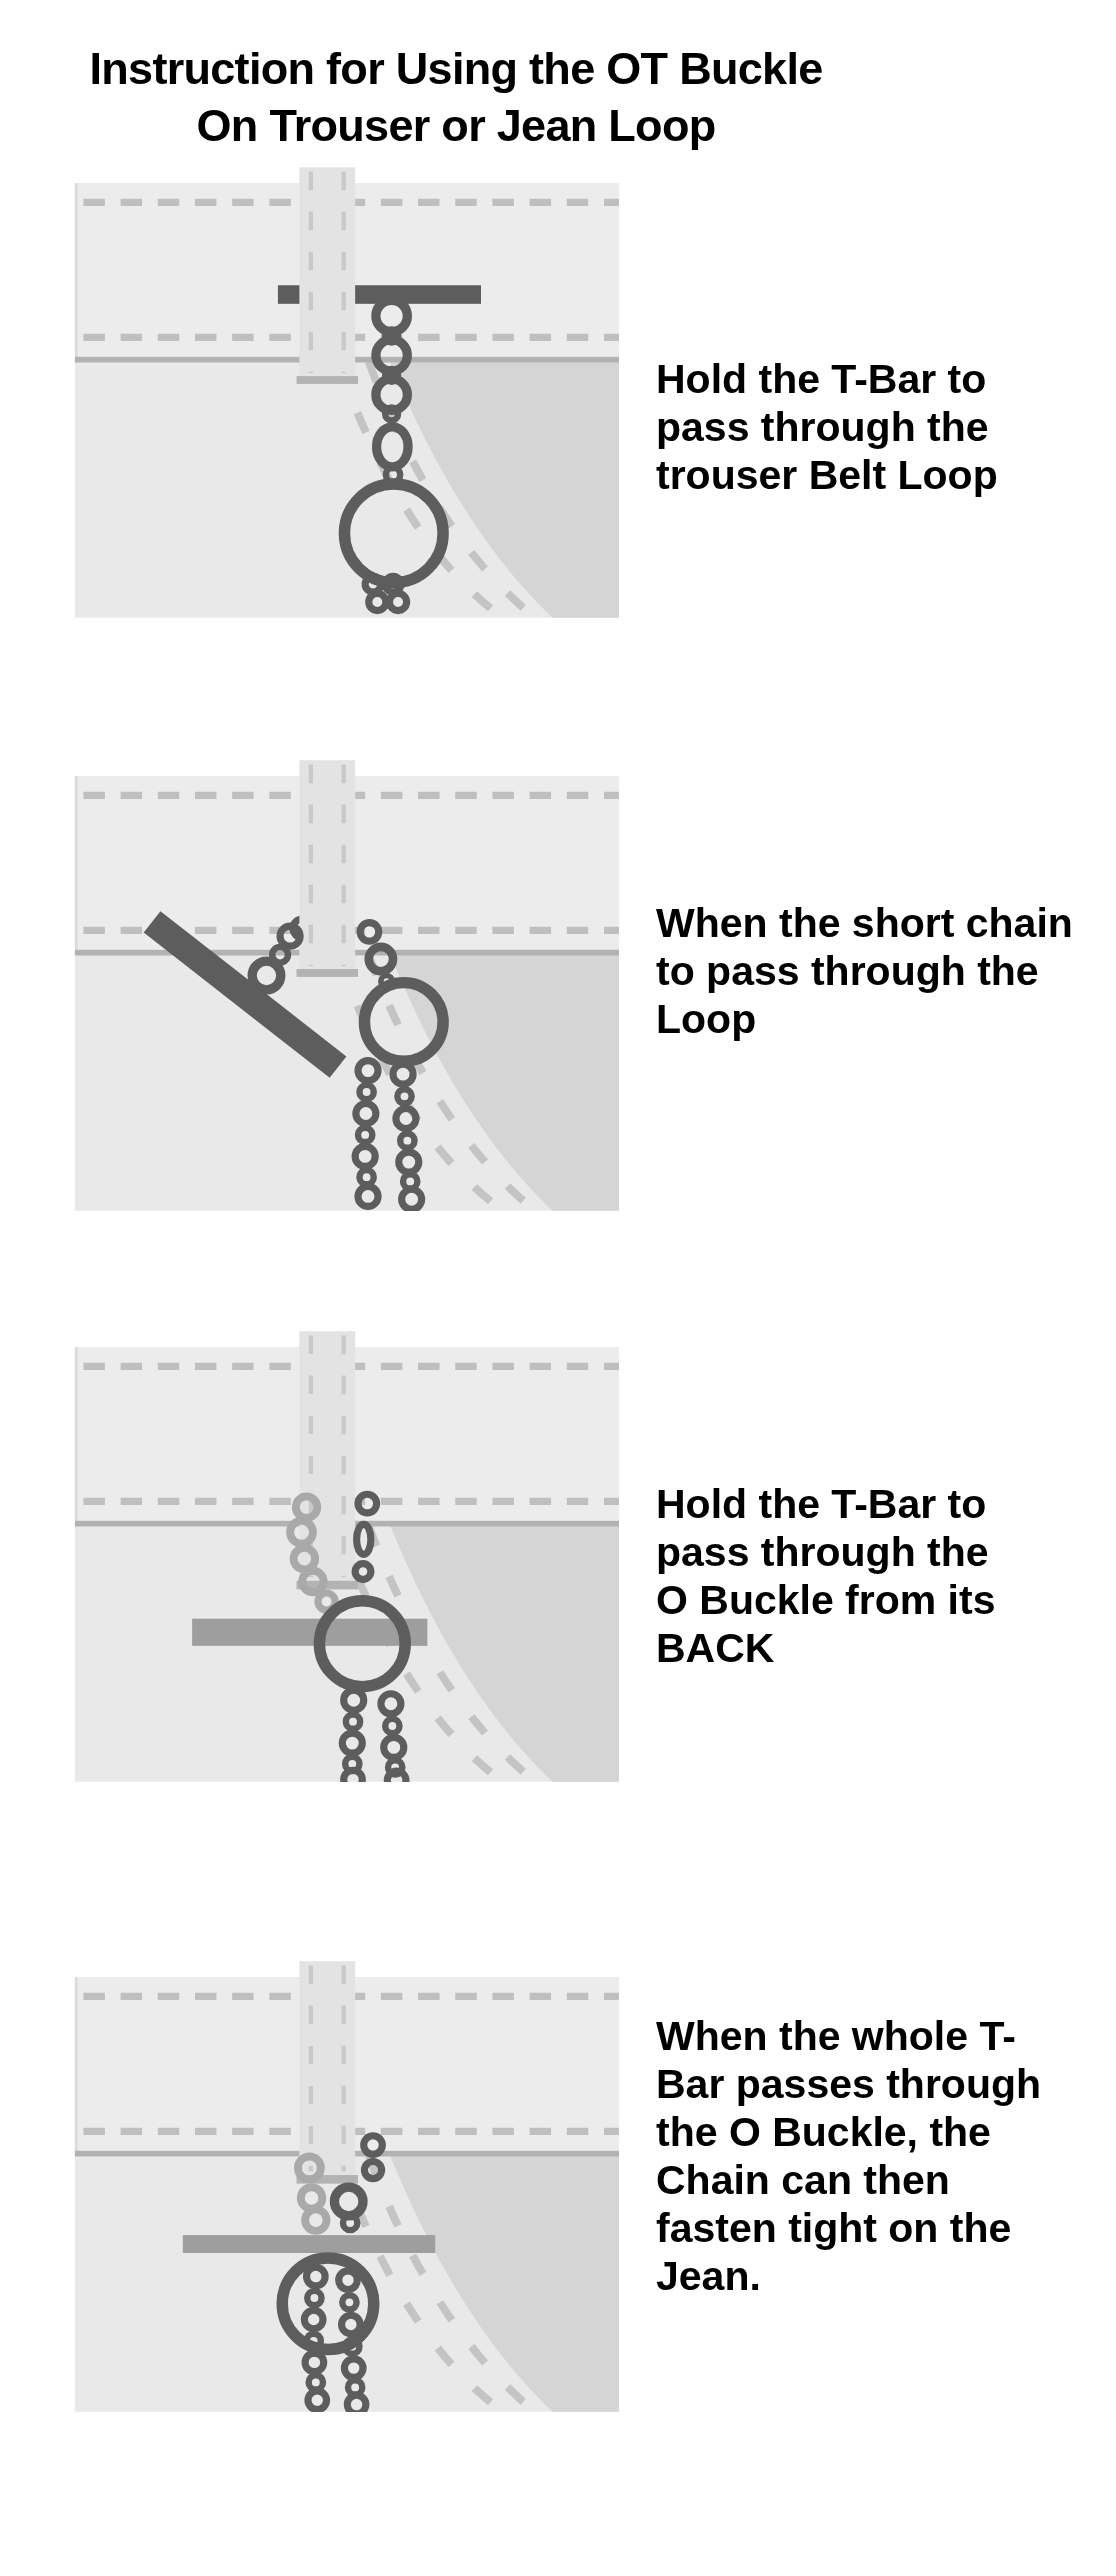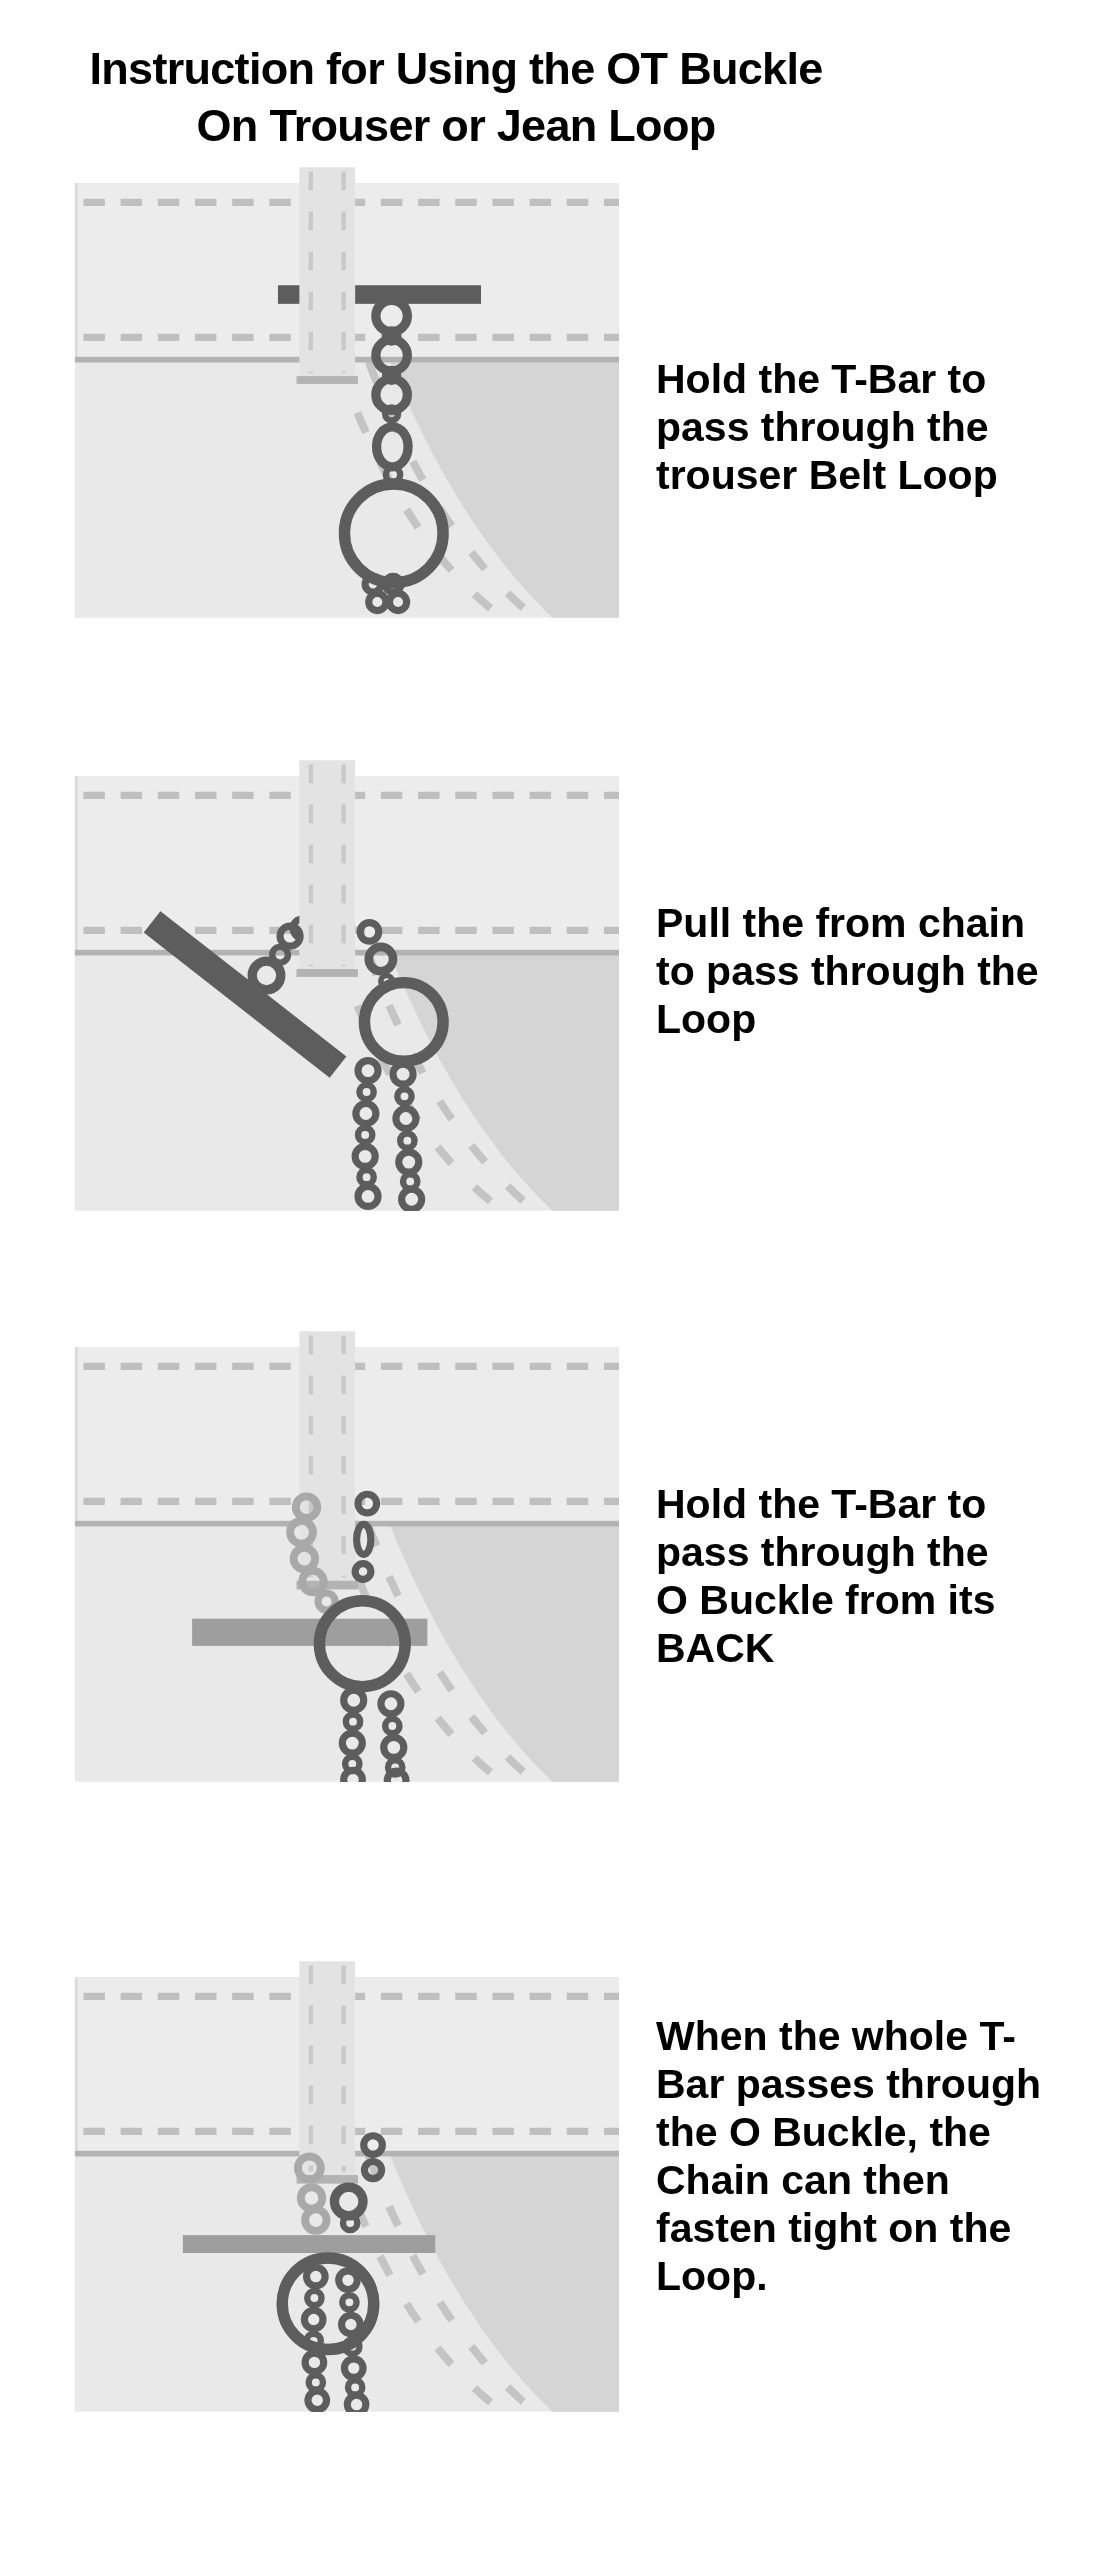--- a/index.html
+++ b/index.html
@@ -117,21 +117,21 @@
       <circle cx="463" cy="439" r="14" stroke-width="10"></circle>
       <circle cx="465" cy="470" r="10" stroke-width="9"></circle>
       <circle cx="467" cy="501" r="14" stroke-width="10"></circle>
       <circle cx="469" cy="532" r="10" stroke-width="9"></circle>
       <circle cx="471" cy="562" r="14" stroke-width="10"></circle>
       <circle cx="473" cy="589" r="10" stroke-width="9"></circle>
       <circle cx="475" cy="614" r="14" stroke-width="10"></circle>
     </g>
   </svg>
 </div>
-<p class="caption cap-2">Pull the from chain
+<p class="caption cap-2">When the short chain
 to pass through the
 Loop</p>
 
 <div class="figure fig-3">
   <svg width="547" height="451" viewBox="0 0 765 630">
     <rect x="4" y="272" width="761" height="358" fill="#e9e9e9"></rect>
     <path d="M445,272 Q540,505 672,630 L765,630 L765,272 Z" fill="#d5d5d5"></path>
     <g stroke="#c4c4c4" stroke-width="11" fill="none" stroke-dasharray="30 46">
       <path d="M415,272 Q505,515 650,632"></path>
       <path d="M372,272 Q462,530 608,634"></path>
@@ -236,14 +236,14 @@
       <circle cx="396" cy="596" r="10" stroke-width="9"></circle>
       <circle cx="398" cy="620" r="13" stroke-width="10"></circle>
     </g>
   </svg>
 </div>
 <p class="caption cap-4">When the whole T-
 Bar passes through
 the O Buckle, the
 Chain can then
 fasten tight on the
-Loop.</p>
+Jean.</p>
 
 
 </body></html>

